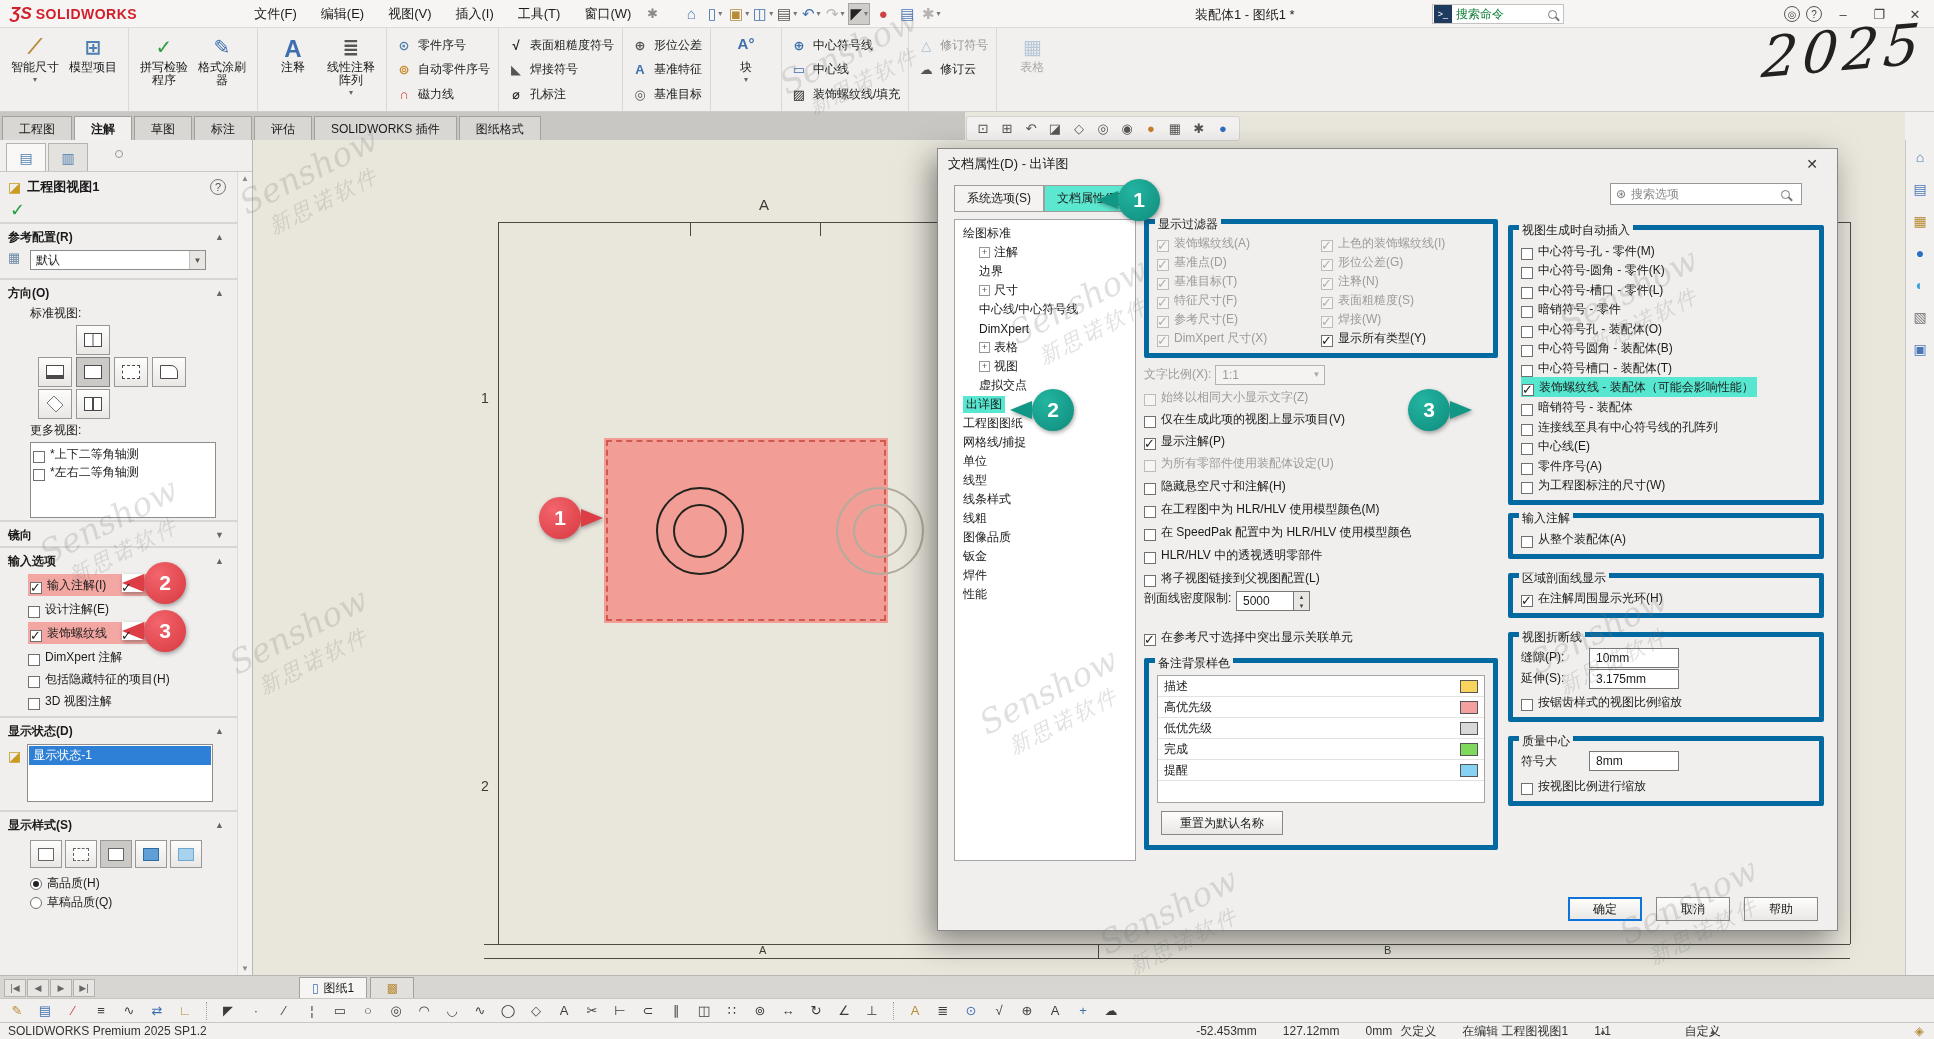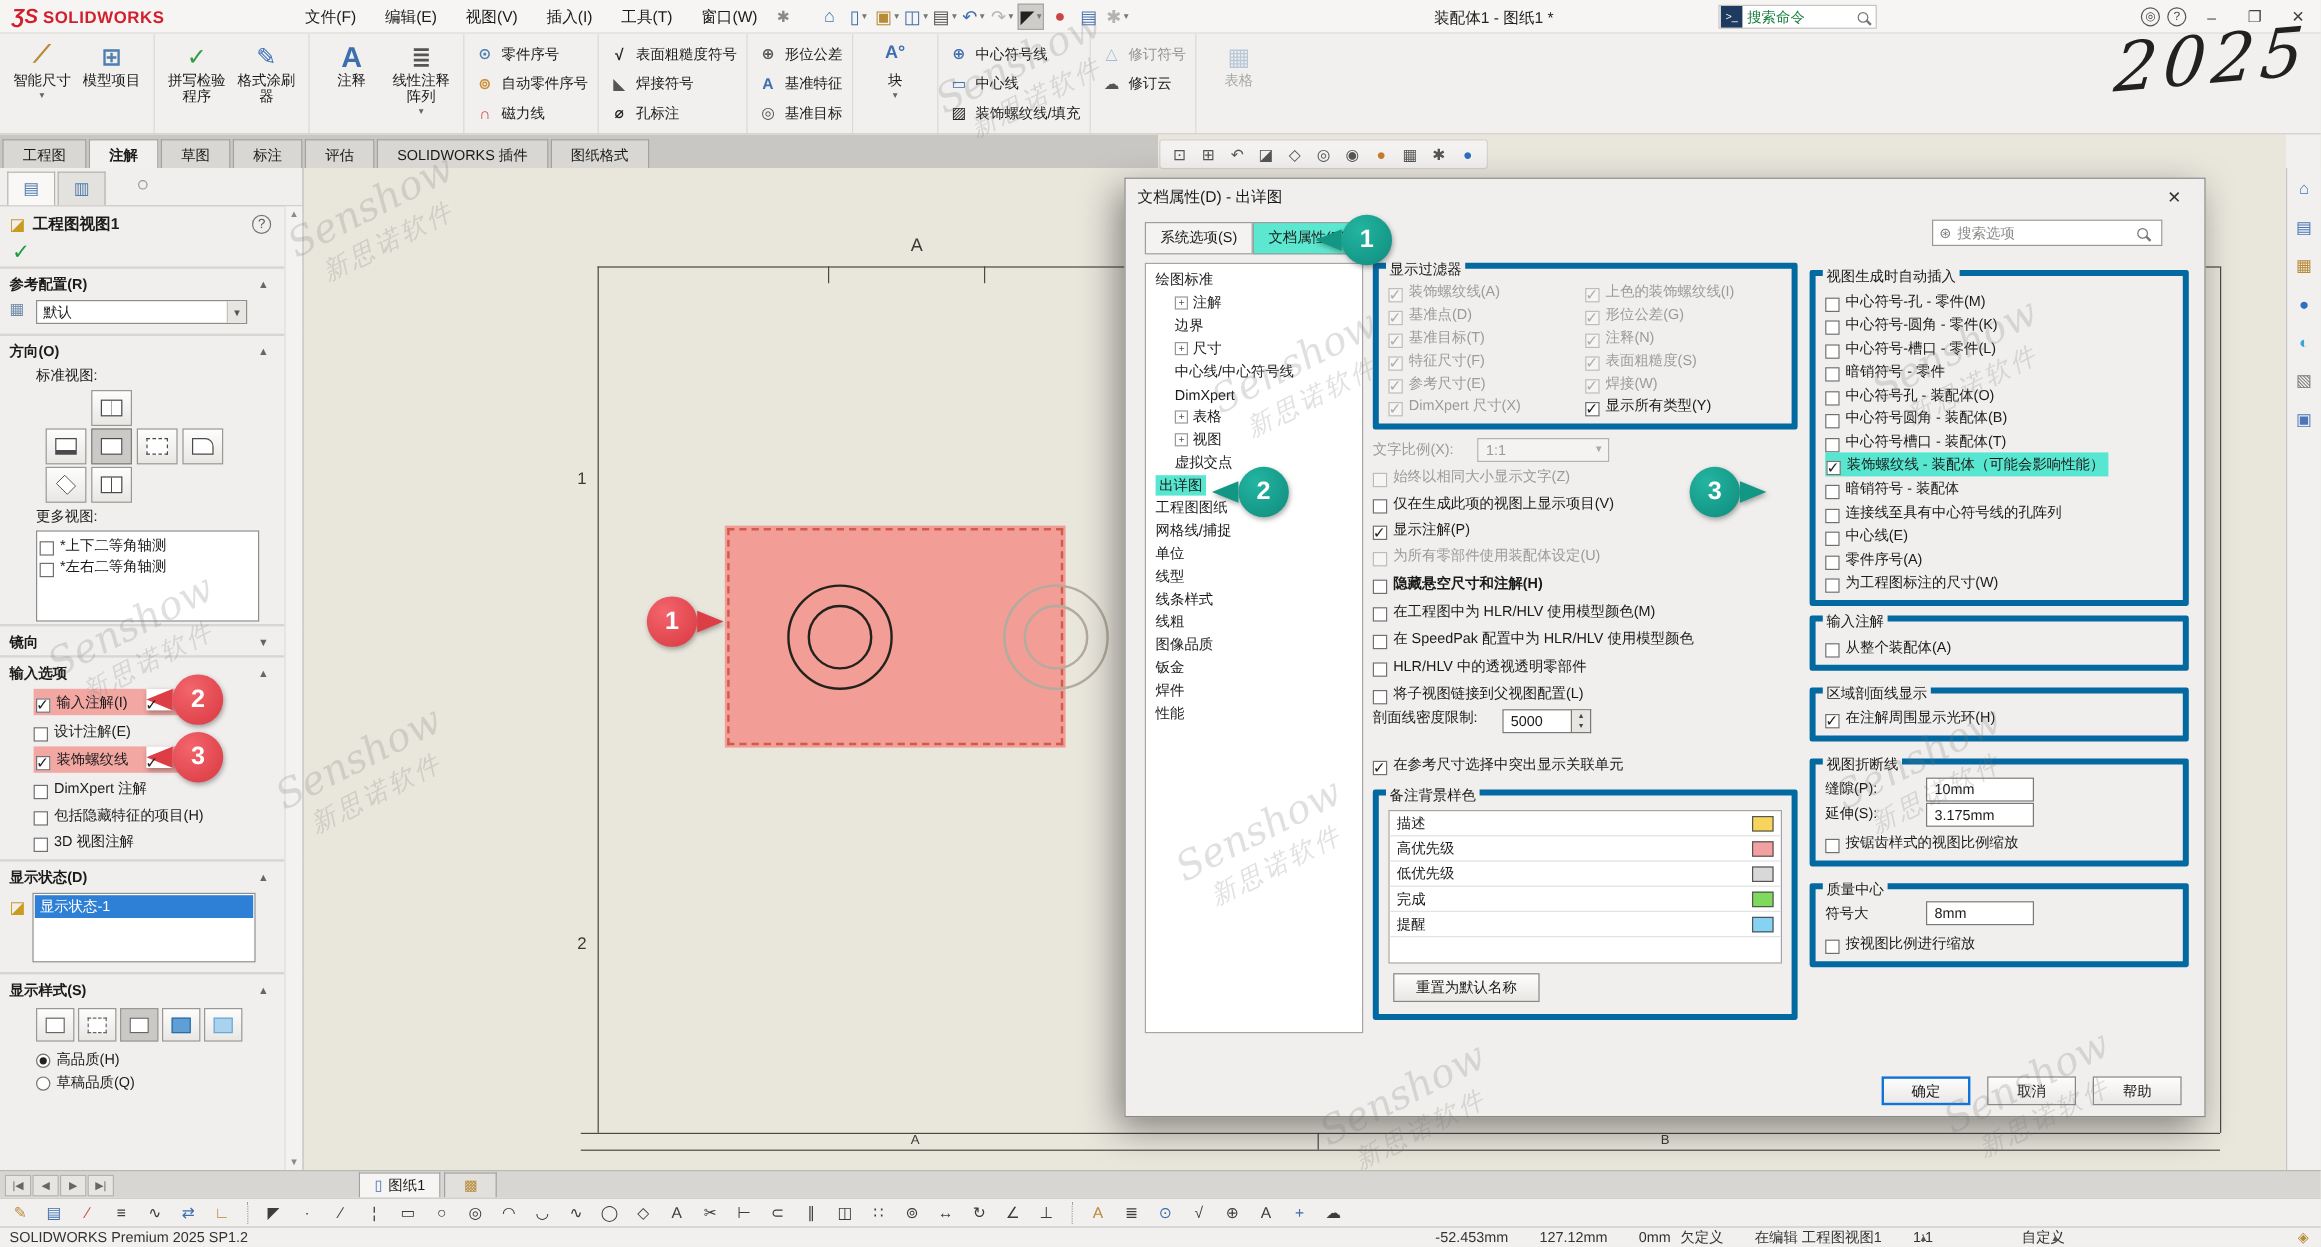--- a/index.html
+++ b/index.html
@@ -146,21 +146,21 @@
   .dtree{position:absolute;left:16px;top:70px;width:182px;height:642px;background:#fff;border:1px solid #a7a5a3;font-size:12px;padding:4px 0;overflow:hidden}
   .titem{height:19px;display:flex;align-items:center;padding-left:8px;cursor:pointer;white-space:nowrap}
   .titem.lv1{padding-left:24px}
   .titem .exp{width:11px;height:11px;border:1px solid #9a9896;font-size:9px;line-height:9px;text-align:center;color:#555;margin-right:4px;background:#fff}
   .titem .sel{background:#57e7d0;padding:0 3px}
   .dmid{position:absolute;left:206px;top:62px;width:354px}
   .grp{border:5px solid #0369a1;border-radius:2px;position:relative;padding:10px 8px 6px;margin-top:8px}
   .grp .gt{position:absolute;top:-8px;left:6px;background:#f0efee;padding:0 3px;font-size:12px}
   .fcols{display:flex}
   .fcol{width:50%;display:flex;flex-direction:column;gap:1px}
-  .drow{display:flex;align-items:center;min-height:21px;gap:20px}
+  .drow{display:flex;align-items:center;min-height:21px;gap:4px}
   .dsel{width:110px;height:20px;background:#f4f3f2;border:1px solid #b5b3b0;color:#9c9b99;display:flex;align-items:center;padding-left:6px;font-size:12px}
   .dsel .carr{margin-left:auto;font-size:8px;color:#aaa;padding-right:4px}
   .dinput{width:90px;height:20px;background:#fff;border:1px solid #7a7876;font-size:12px;display:flex;align-items:center;padding-left:6px}
   .spin{display:flex;align-items:stretch}
   .spin .dinput{width:58px}
   .spin .arrs{width:16px;border:1px solid #7a7876;border-left:none;display:flex;flex-direction:column}
   .spin .arrs span{flex:1;display:flex;align-items:center;justify-content:center;font-size:6px;color:#444;background:#e8e6e3}
   .notelist{background:#fff;border:1px solid #a7a5a3;margin-top:2px}
   .nrow{display:flex;align-items:center;height:21px;border-bottom:1px solid #e4e2df;padding:0 6px;font-size:12px}
   .nrow .sw{margin-left:auto;width:18px;height:13px;border:1px solid #555}
@@ -765,21 +765,21 @@
       <label class="cb ck" style="margin-top:4px">
           <i></i>
           <b style="font-weight:normal">显示注解(P)</b>
         </label>
       <label class="cb dis" style="margin-top:4px">
           <i></i>
           <b style="font-weight:normal">为所有零部件使用装配体设定(U)</b>
         </label>
       <label class="cb" style="margin-top:5px">
           <i></i>
-          <b style="font-weight:bold">隐藏悬空尺寸和注解(H)</b>
+          <b style="font-weight:normal">隐藏悬空尺寸和注解(H)</b>
         </label>
       <label class="cb" style="margin-top:5px">
           <i></i>
           <b style="font-weight:normal">在工程图中为 HLR/HLV 使用模型颜色(M)</b>
         </label>
       <label class="cb" style="margin-top:5px">
           <i></i>
           <b style="font-weight:normal">在 SpeedPak 配置中为 HLR/HLV 使用模型颜色</b>
         </label>
       <label class="cb" style="margin-top:5px">

